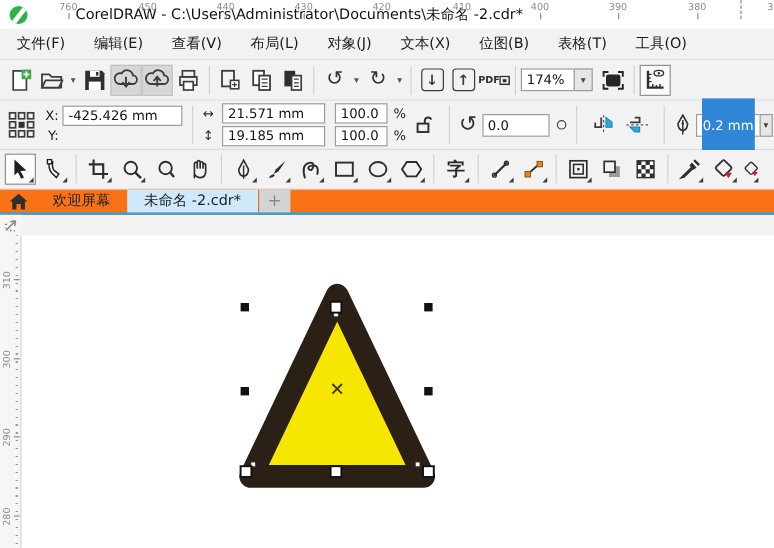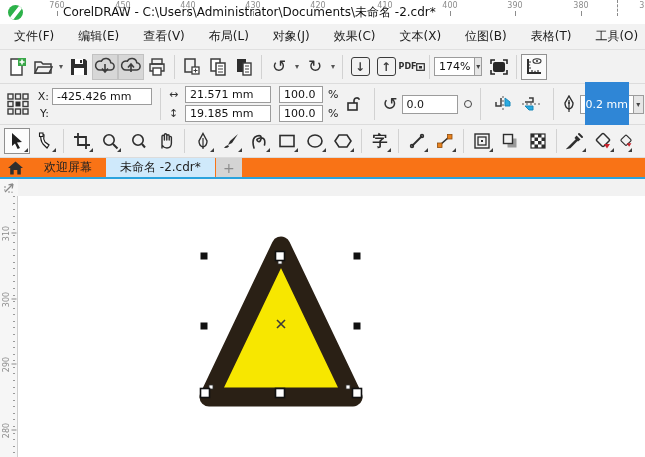--- a/index.html
+++ b/index.html
@@ -97,21 +97,20 @@
     <div class="logo" style="background:#2db24a"></div>
     <span class="title">CorelDRAW - C:\Users\Administrator\Documents\未命名 -2.cdr*</span>
   </div>
 
   <div id="menubar" class="row">
     <span class="menu-item">文件(F)</span>
     <span class="menu-item">编辑(E)</span>
     <span class="menu-item">查看(V)</span>
     <span class="menu-item">布局(L)</span>
     <span class="menu-item">对象(J)</span>
-    <span class="menu-item">效果(C)</span>
     <span class="menu-item">文本(X)</span>
     <span class="menu-item">位图(B)</span>
     <span class="menu-item">表格(T)</span>
     <span class="menu-item">工具(O)</span>
   </div>
 
   <div id="toolbar" class="row">
     <div class="tbtn">
       <svg class="ic" width="20" height="20" viewBox="0 0 20 20">
         <path d="M4 2 h8 l3 3 v13 h-11 z" fill="#fff" stroke="#3c3c3c" stroke-width="1.4"></path>
@@ -194,21 +193,21 @@
     <div class="tbtn">
       <div style="display:flex;flex-direction:row;align-items:flex-start;line-height:1">
         <span style="font-size:8px;font-weight:bold;color:#2e2e2e">PDF</span>
         <svg width="9" height="8" viewBox="0 0 9 8">
           <rect x="0.7" y="0.7" width="7.6" height="6.6" fill="none" stroke="#2e2e2e" stroke-width="1.2"></rect>
           <rect x="3" y="3" width="3" height="2.5" fill="#2e2e2e"></rect>
         </svg>
       </div>
     </div>
     <div class="sep"></div>
-    <div class="combo" style="width:48px">
+    <div class="combo" style="width:60px">
       <div class="field">174%</div>
       <div class="drop">▾</div>
     </div>
     <div class="tbtn" style="margin-left:4px">
       <svg class="ic" width="20" height="20" viewBox="0 0 20 20">
         <rect x="4" y="5" width="12" height="10" rx="2" fill="#262626"></rect>
         <path d="M2 7 v-4 h4 M14 3 h4 v4 M18 13 v4 h-4 M6 17 h-4 v-4" fill="none" stroke="#262626" stroke-width="1.6"></path>
       </svg>
     </div>
     <div class="sep"></div>

